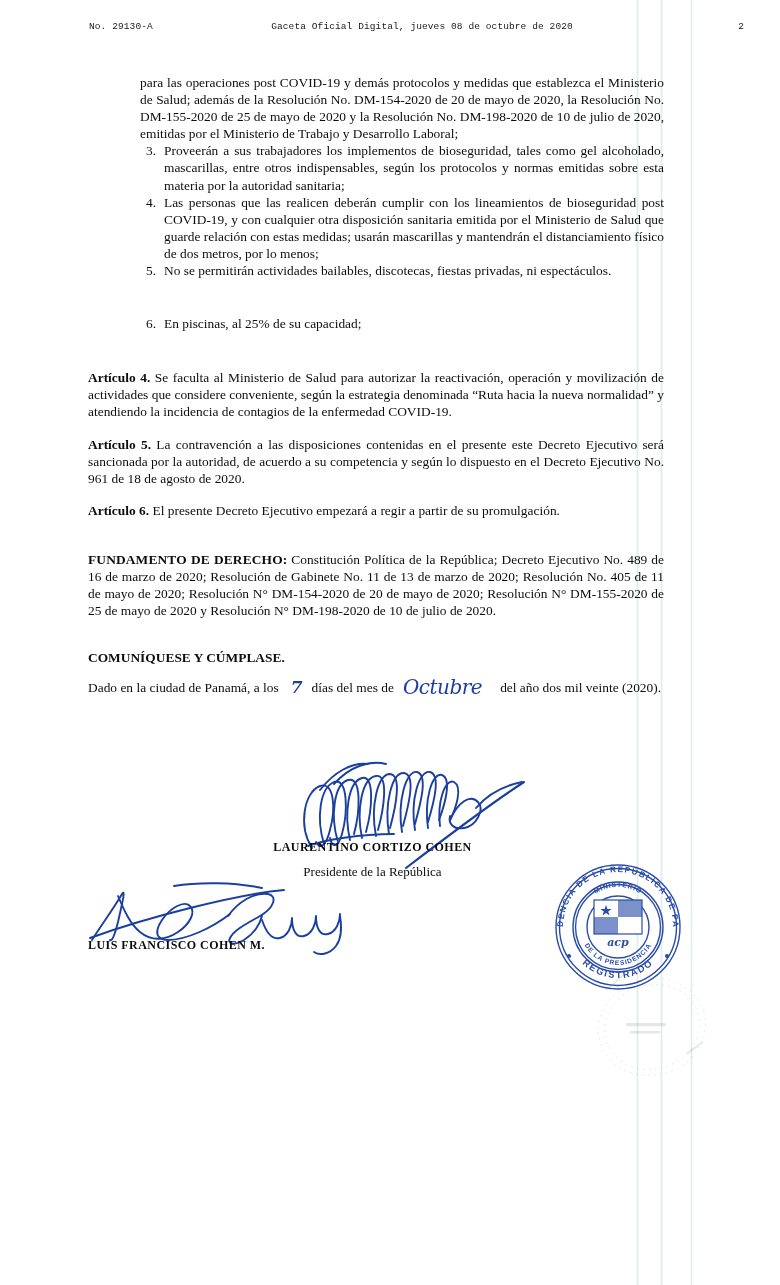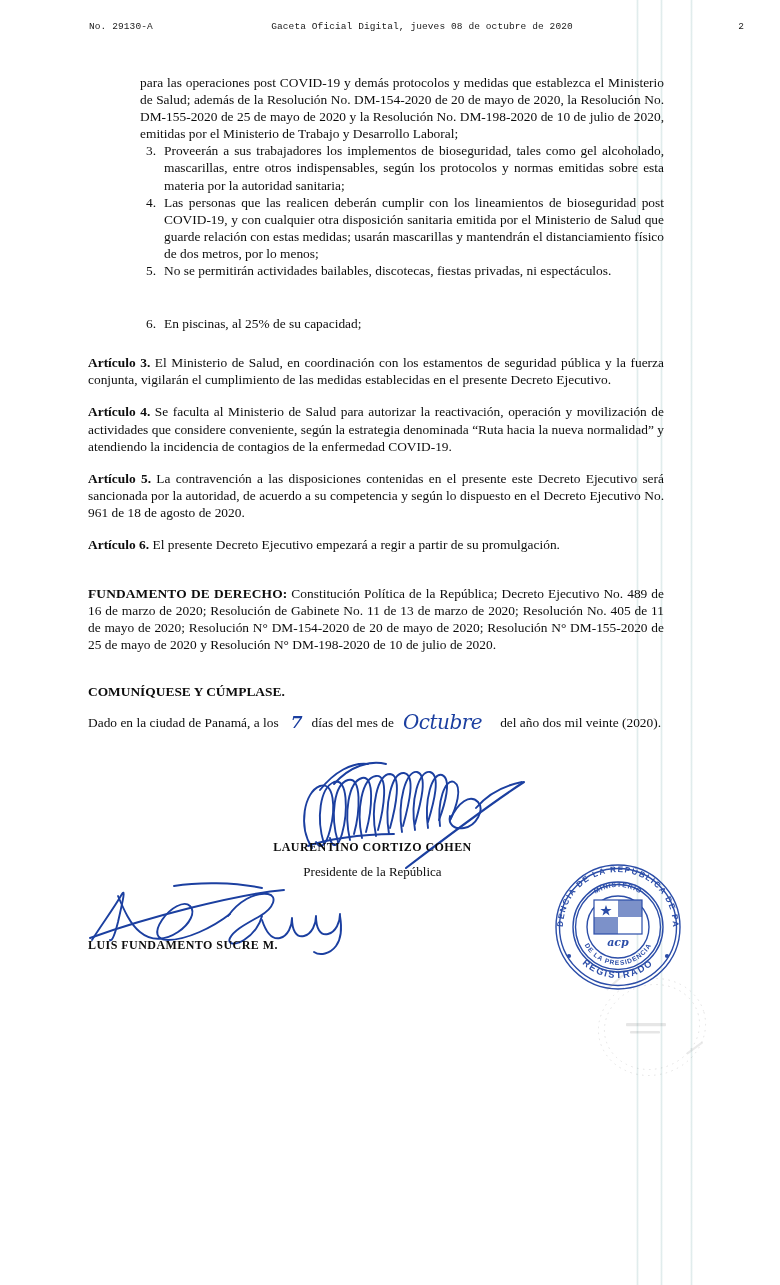--- a/index.html
+++ b/index.html
@@ -191,21 +191,20 @@
         <span class="txt">No se permitirán actividades bailables, discotecas, fiestas privadas, ni espectáculos.</span>
       </li>
       <li>
         <span class="num">6.</span>
         <span class="txt noj">En piscinas, al 25% de su capacidad;</span>
       </li>
     </ol>
 
     <div class="gap-l"></div>
 
-    <p class="just"><span class="art-label">Artículo 3.</span><span> El Ministerio de Salud, en coordinación con los estamentos de seguridad pública y la fuerza conjunta, vigilarán el cumplimiento de las medidas establecidas en el presente Decreto Ejecutivo.</span></p>
 
     <div class="gap-m"></div>
 
     <p class="just"><span class="art-label">Artículo 4.</span><span> Se faculta al Ministerio de Salud para autorizar la reactivación, operación y movilización de actividades que considere conveniente, según la estrategia denominada “Ruta hacia la nueva normalidad” y atendiendo la incidencia de contagios de la enfermedad COVID-19.</span></p>
 
     <div class="gap-m"></div>
 
     <p class="just"><span class="art-label">Artículo 5.</span><span> La contravención a las disposiciones contenidas en el presente este Decreto Ejecutivo será sancionada por la autoridad, de acuerdo a su competencia y según lo dispuesto en el Decreto Ejecutivo No. 961 de 18 de agosto de 2020.</span></p>
 
     <div class="gap-m"></div>
@@ -258,21 +257,21 @@
       <path d="M40 16 C46 30, 52 44, 62 52 C74 62, 88 60, 100 52 C112 44, 118 32, 112 26 C106 20, 92 28, 84 40 C76 52, 78 60, 90 60 C108 60, 134 48, 152 34"></path>
       <path d="M150 36 C160 22, 176 12, 190 14 C200 16, 196 28, 182 36 C168 44, 156 50, 152 58 C149 64, 156 66, 166 60 C176 54, 182 44, 184 36"></path>
       <path d="M184 40 C188 52, 194 60, 202 58 C210 56, 214 46, 214 38 C214 50, 218 58, 226 56 C234 54, 238 44, 238 36 C238 48, 242 56, 250 54 C258 52, 262 42, 262 34"></path>
       <path d="M262 36 C264 48, 264 58, 258 66 C252 74, 242 76, 236 72"></path>
       <path d="M12 58 C34 50, 72 38, 112 28 C148 19, 182 12, 206 10"></path>
       <path d="M96 6 C120 2, 156 2, 184 8"></path>
     </g>
   </svg>
 
   <div class="sig-block" style="left:88px; top:938px; width:300px; text-align:left;">
-    <div class="sig-name">LUIS FUNDAMENTO SUCRE M.</div>
+    <div class="sig-name">LUIS FRANCISCO COHEN M.</div>
   </div>
 
   <div class="seal-wrap">
     <svg width="142" height="142" viewBox="0 0 142 142">
       <defs>
         <path id="outerArc" d="M 71 71 m -60 0 a 60 60 0 1 1 120 0 a 60 60 0 1 1 -120 0"></path>
         <path id="outerArcTop" d="M 16 71 A 55 55 0 0 1 126 71"></path>
         <path id="outerArcBot" d="M 20 71 A 51 51 0 0 0 122 71"></path>
         <path id="innerArcTop" d="M 31 71 A 40 40 0 0 1 111 71"></path>
         <path id="innerArcBot" d="M 33 71 A 38 38 0 0 0 109 71"></path>

